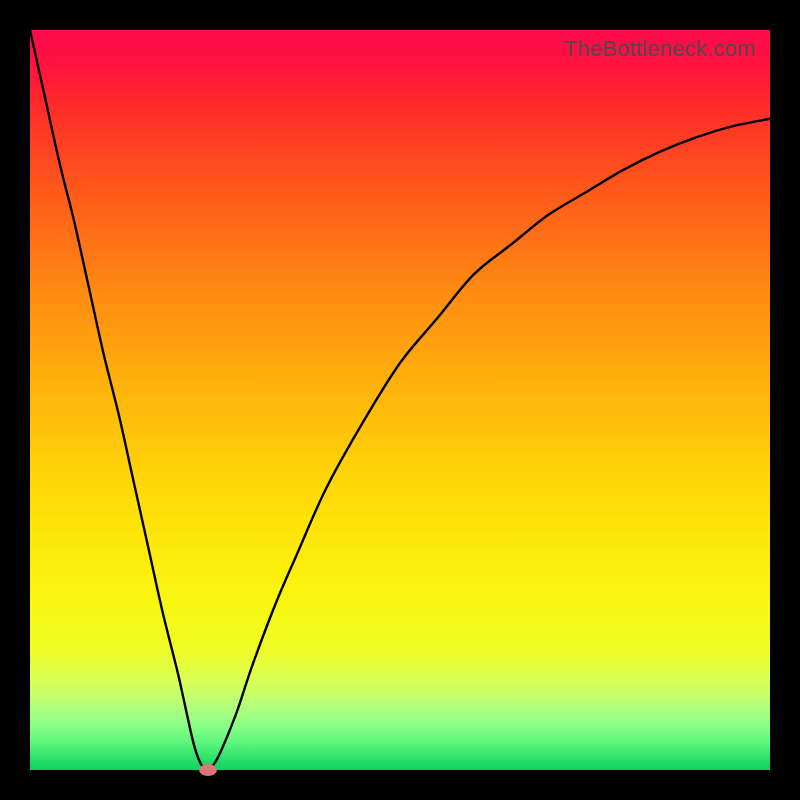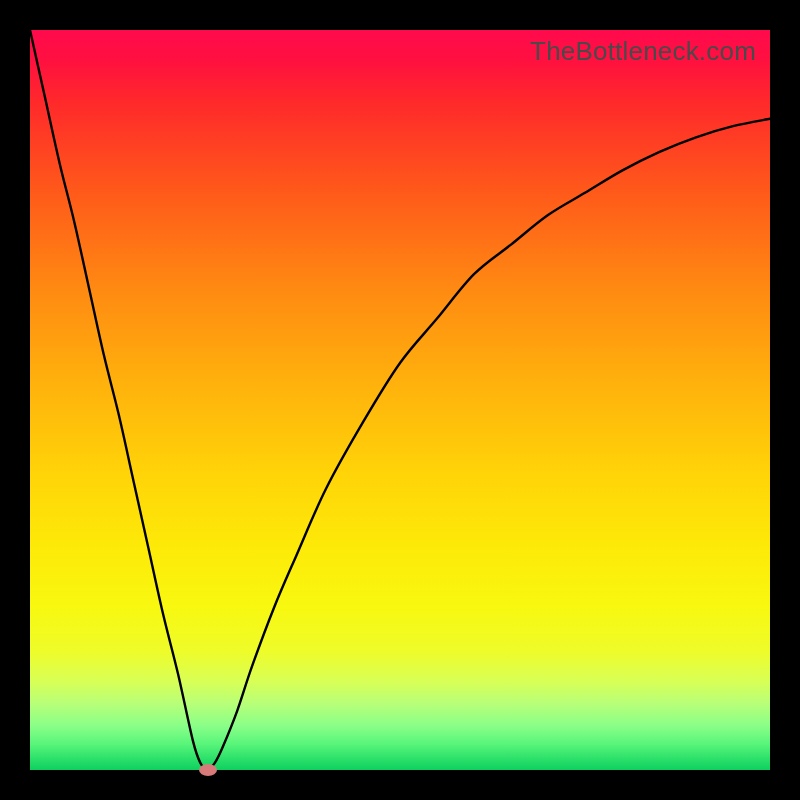--- a/index.html
+++ b/index.html
@@ -34,21 +34,21 @@
       #2be06a 98.5%,
       #0ed060 100%
     );
   }
   .watermark {
     position: absolute;
     top: 6px;
     right: 14px;
     color: #4a4a4a;
     font-family: Arial, Helvetica, sans-serif;
-    font-size: 26px;
+    font-size: 22px;
     font-weight: 400;
     letter-spacing: 0.2px;
   }
   .curve {
     position: absolute;
     left: 0; top: 0;
     width: 740px;
     height: 740px;
   }
   .marker {

